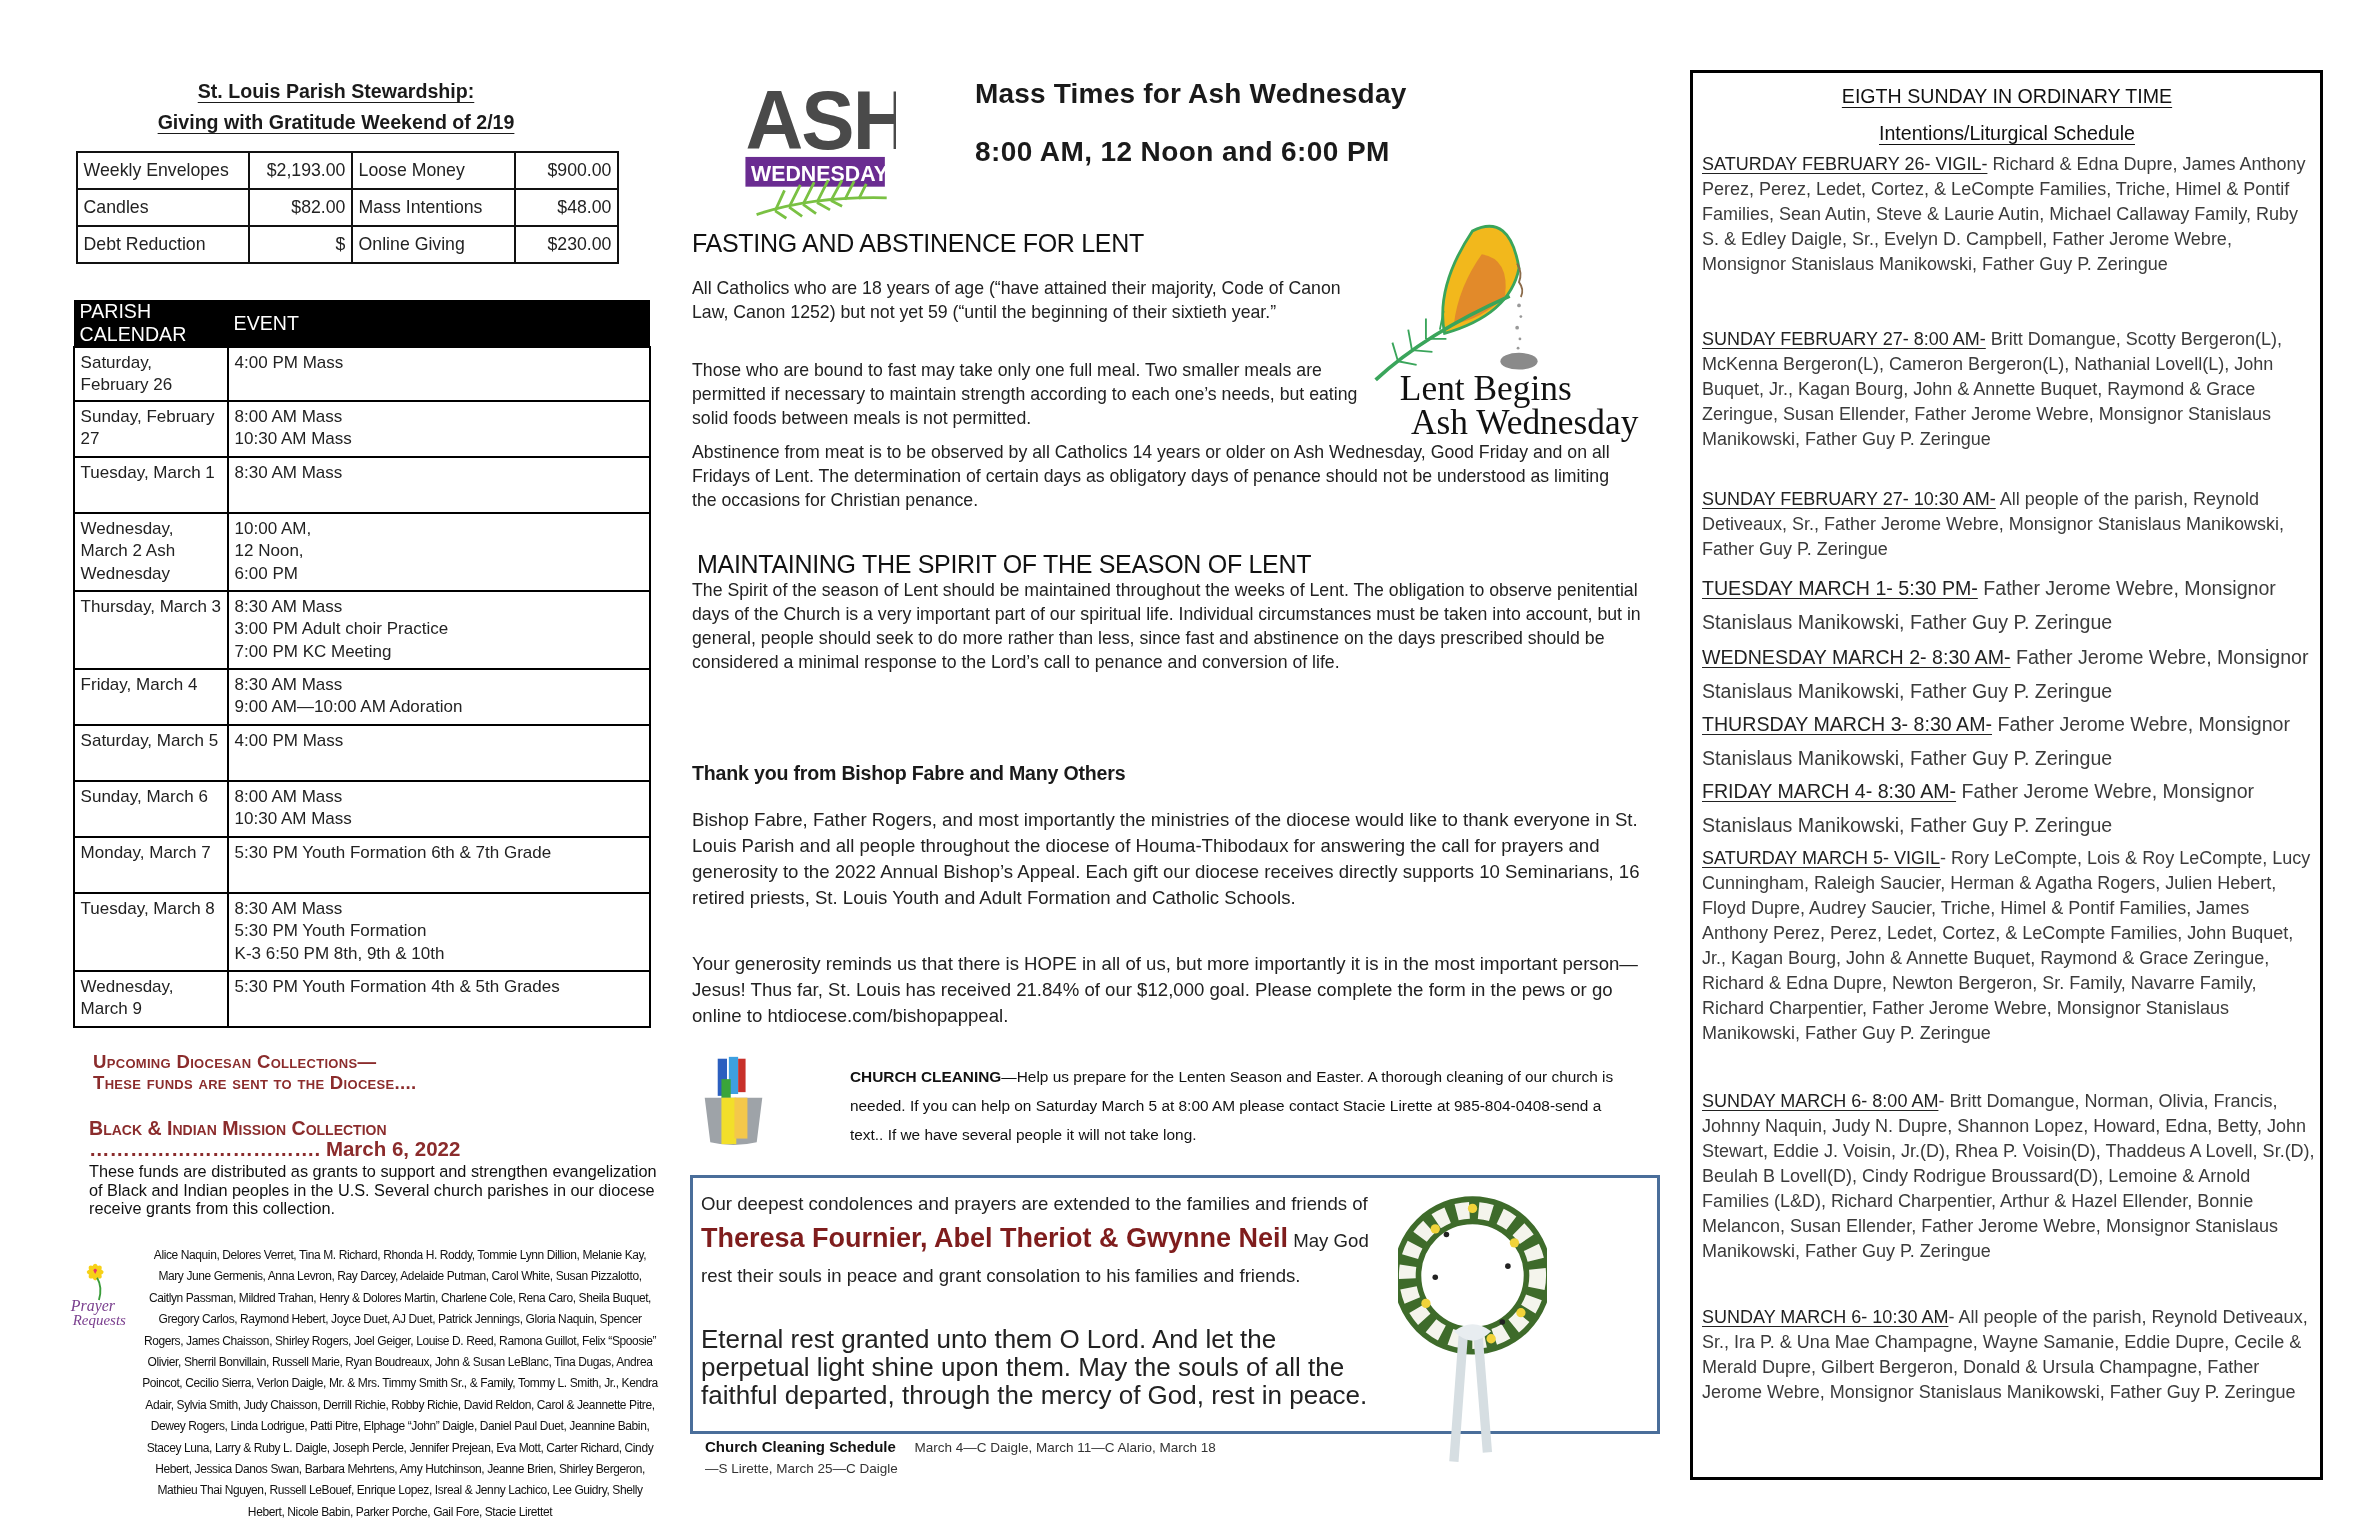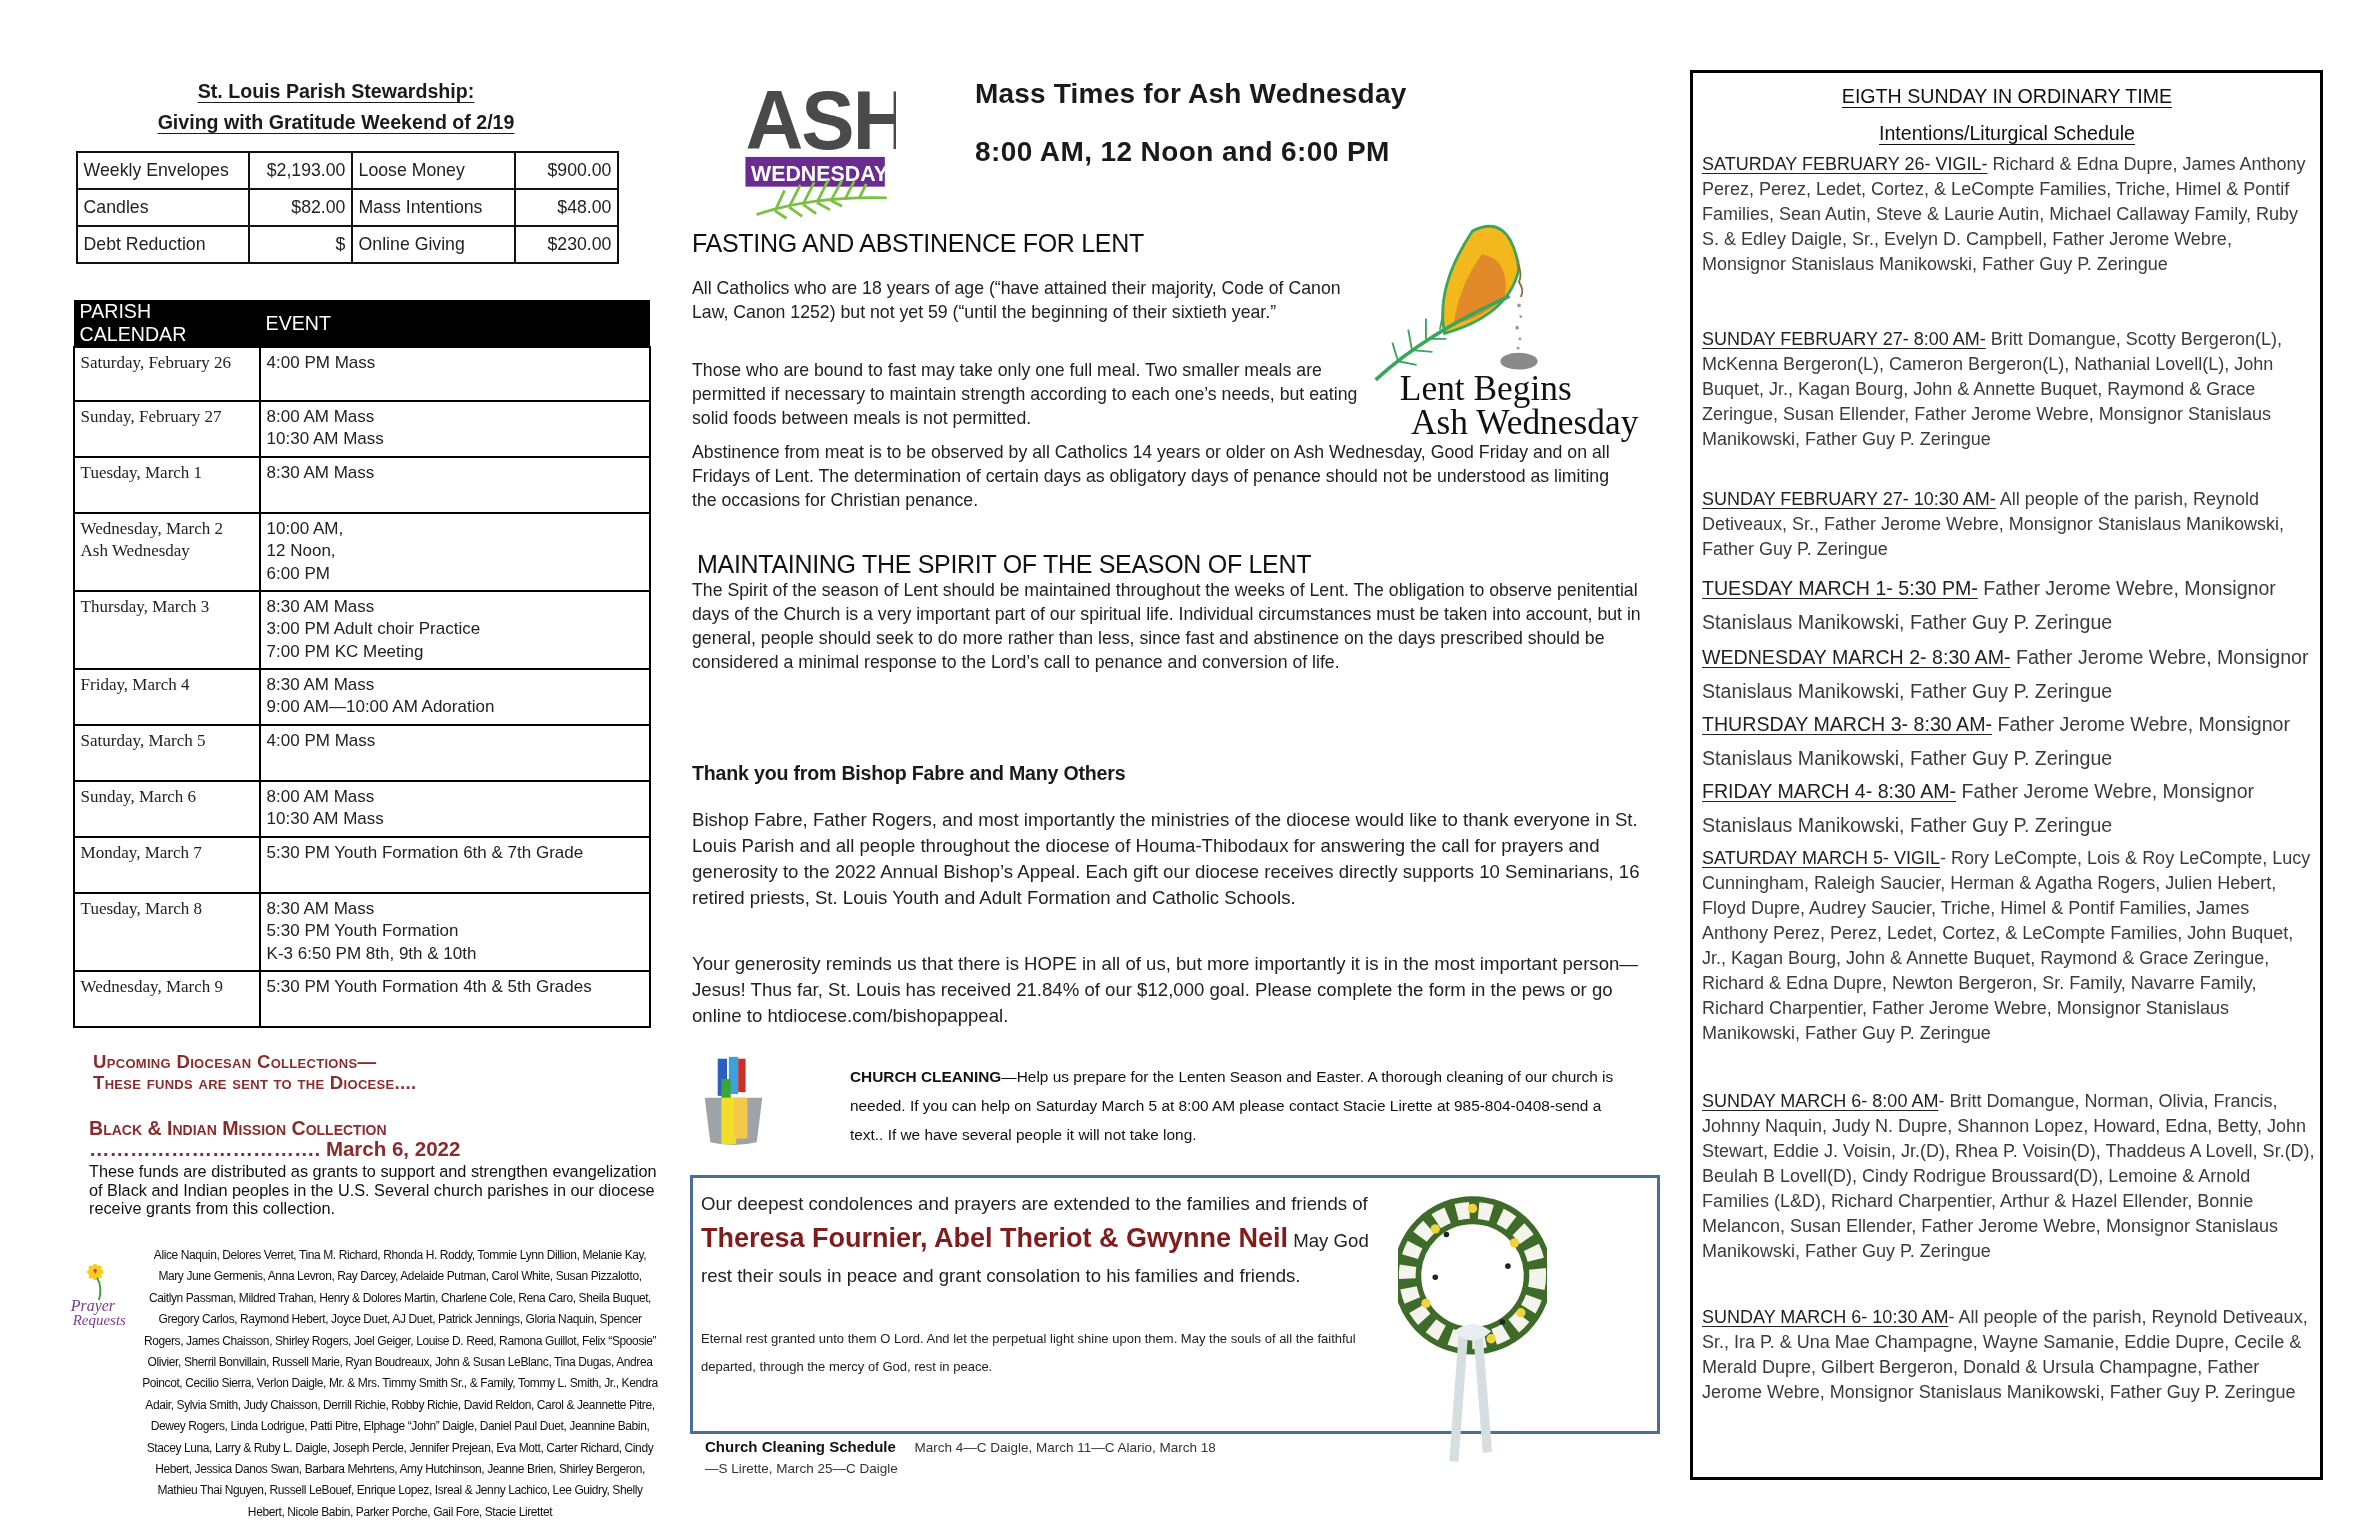--- a/index.html
+++ b/index.html
@@ -10,21 +10,21 @@
   
   #stew-title { left: 75px; top: 76px; width: 522px; text-align: center; font-weight: bold; font-size: 19.6px; line-height: 31px; }
   #stew-title span { display: block; text-decoration: underline; text-underline-offset: 3.7px; }
   #stew-table { left: 76px; top: 151px; width: 543px; border-collapse: collapse; border: 2.8px solid #555; font-size: 17.7px; }
   #stew-table td { border: 2.8px solid #111; height: 37px; padding: 1.9px 5.6px; white-space: nowrap; color: #222; }
   #stew-table td.num { text-align: right; }
 
   #cal-table { left: 73px; top: 300px; width: 578px; border-collapse: collapse; font-size: 17px; color: #222; }
   #cal-table th { background: #000; color: #fff; font-weight: normal; text-align: left; font-size: 19.6px; height: 45px; padding: 0 5.6px; }
   #cal-table td { border: 2.8px solid #000; vertical-align: top; padding: 3.7px 5.6px; line-height: 22.4px; }
-  #cal-table td.date { width: 186px; font-family: Liberation Serif, serif; }
+  #cal-table td.date { width: 154px; }
   .cal-line { display: block; }
 
   #dioc { left: 93px; top: 1052px; width: 559px; color: #8b2c2c; font-weight: bold; font-size: 18.6px; line-height: 20.5px; font-variant: small-caps; letter-spacing: 0.3px; }
   #bim { left: 89px; top: 1119px; width: 559px; color: #8b2c2c; font-weight: bold; font-size: 19.6px; line-height: 19.6px; font-variant: small-caps; }
   #bim-date { left: 89px; top: 1137px; width: 559px; color: #8b2c2c; font-weight: bold; font-size: 20.5px; }
   #bim-text { left: 89px; top: 1162px; width: 578px; font-size: 16.3px; line-height: 18.6px; color: #111; }
 
   #prayer-logo { left: 69px; top: 1257px; width: 58px; height: 75px; }
   #prayer-names { left: 82px; top: 1245px; width: 578px; font-family: "Liberation Sans", sans-serif; font-size: 12px; line-height: 21.4px; text-align: center; font-stretch: condensed; letter-spacing: -0.4px; color: #111; padding-left: 58px; }
 
@@ -48,21 +48,21 @@
   #thank-p1 { left: 692px; top: 807px; width: 956px; line-height: 26px; font-size: 18.6px; }
   #thank-p2 { left: 692px; top: 951px; width: 956px; line-height: 26px; font-size: 18.6px; }
 
   #clean-img { left: 701px; top: 1053px; width: 65px; height: 95px; }
   #clean-text { left: 850px; top: 1062px; width: 783px; font-size: 15.4px; line-height: 29px; color: #111; }
   #clean-text b { font-weight: bold; }
 
   #condol-box { left: 690px; top: 1175px; width: 970px; height: 259px; border: 3.7px solid #4a6e9a; }
   #condol-p1 { left: 701px; top: 1186px; width: 690px; font-size: 18.6px; line-height: 35px; color: #222; }
   #condol-p1 .big { font-weight: bold; font-size: 27px; color: #7f1d1d; }
-  #condol-p2 { left: 701px; top: 1325px; width: 690px; font-size: 13px; line-height: 28px; color: #222; }
+  #condol-p2 { left: 701px; top: 1325px; width: 690px; font-size: 26px; line-height: 28px; color: #222; }
   #wreath { left: 1398px; top: 1173px; width: 149px; height: 298px; }
 
   #clean-sched { left: 705px; top: 1437px; width: 522px; font-size: 13.5px; line-height: 20.5px; color: #333; }
   #clean-sched b { color: #111; font-size: 15px; font-weight: bold; margin-right: 18.6px; }
 
   
   #right-box { left: 1690px; top: 70px; width: 633px; height: 1410px; border: 3.7px solid #000; }
   #rb-title { left: 1694px; top: 78px; width: 626px; text-align: center; font-size: 19.6px; line-height: 37px; color: #111; }
   #rb-title span { display: block; text-decoration: underline; text-underline-offset: 3.7px; }
   .int { position: absolute; left: 1702px; width: 615px; font-size: 18px; line-height: 25px; color: #3b3b3b; }

